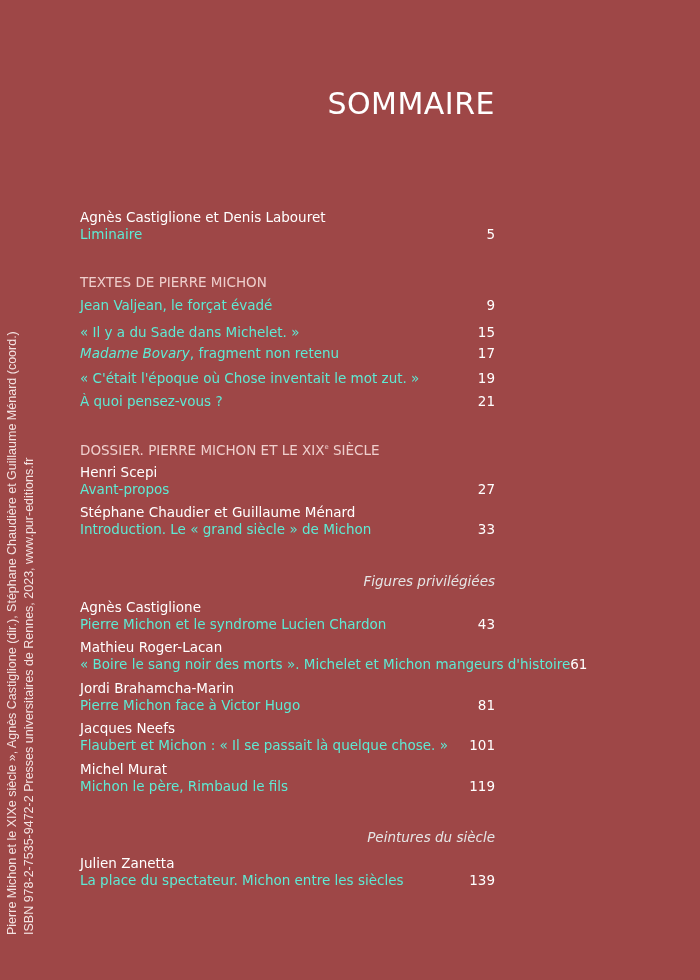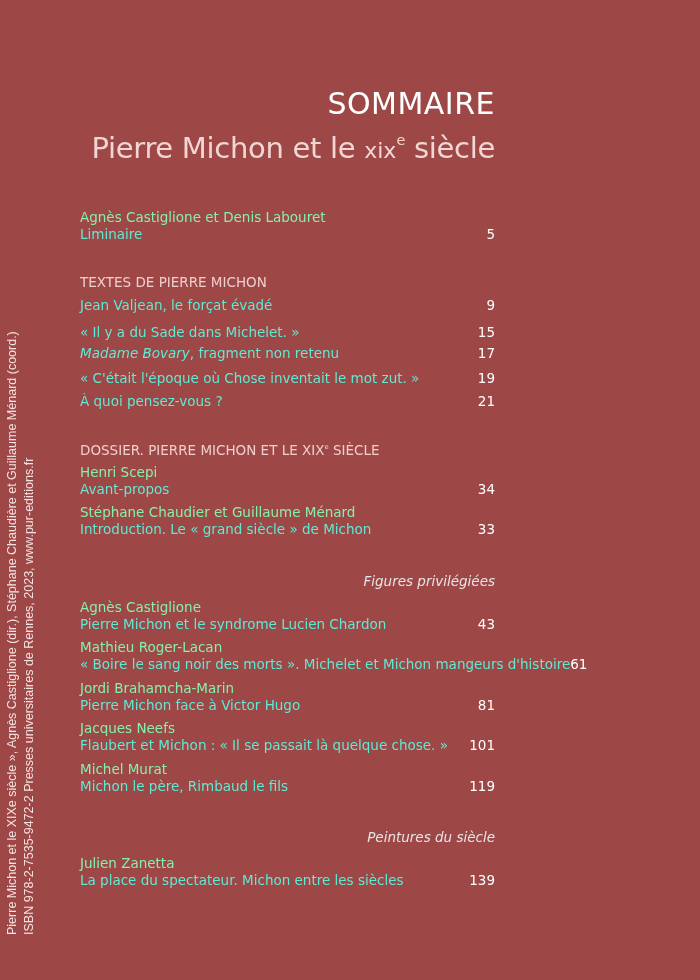--- a/index.html
+++ b/index.html
@@ -24,21 +24,21 @@
     font-size: 29px; color: #f1d6d4; margin: 0; white-space: nowrap;
     font-family: "DejaVu Sans", sans-serif; font-weight: normal;
     letter-spacing: -0.3px;
   }
   .sc { font-size: 22px; letter-spacing: 0; }
   sup { font-size: 0.5em; line-height: 0; vertical-align: 0.9em; }
 
   .toc { position: absolute; left: 80px; right: 61px; top: 0; }
   .item { position: absolute; left: 0; right: 0; }
   .author {
-    font-size: 13.5px; color: #86efac; line-height: 17px; white-space: nowrap;
+    font-size: 13.5px; color: #ffffff; line-height: 17px; white-space: nowrap;
   }
   .entry { display: flex; justify-content: space-between; align-items: baseline; }
   .entry-title { font-size: 13.5px; color: #5eead4; line-height: 17px; white-space: nowrap; }
   .page-num { font-size: 13.5px; color: #ffffff; line-height: 17px; }
   .section-head {
     position: absolute; left: 0; font-size: 13.5px; color: #efcfcd; letter-spacing: 0px; white-space: nowrap;
   }
   .sub-section {
     position: absolute; right: 0; font-size: 13.5px; font-style: italic; color: #e5e5e5; white-space: nowrap;
   }
@@ -50,21 +50,20 @@
     font-family: "Liberation Sans", sans-serif; font-size: 12.5px; line-height: 16.5px;
     color: #f3e2e1; white-space: nowrap;
   }
 </style>
 </head>
 <body>
 
 <div class="page">
 
   <h1 class="title">SOMMAIRE</h1>
-  <h2 class="subtitle"><span>Pierre Michon et le </span><span class="sc">xix</span><sup>e</sup><span> siècle</span></h2>
 
   <div class="toc">
 
     <div class="item" style="top:209px;">
       <div class="author">Agnès Castiglione et Denis Labouret</div>
       <div class="entry">
         <span class="entry-title">Liminaire</span>
         <span class="page-num">5</span>
       </div>
     </div>
@@ -101,21 +100,21 @@
           <span class="page-num">21</span>
         </div>
     </div>
 
     <div class="section-head" style="top:442px;"><span>DOSSIER. PIERRE MICHON ET LE XIX</span><sup>e</sup><span> SIÈCLE</span></div>
 
     <div class="item" style="top:464px;">
       <div class="author">Henri Scepi</div>
       <div class="entry">
           <span class="entry-title">Avant-propos</span>
-          <span class="page-num">34</span>
+          <span class="page-num">27</span>
         </div>
     </div>
     <div class="item" style="top:504px;">
       <div class="author">Stéphane Chaudier et Guillaume Ménard</div>
       <div class="entry">
           <span class="entry-title">Introduction. Le « grand siècle » de Michon</span>
           <span class="page-num">33</span>
         </div>
     </div>
 

